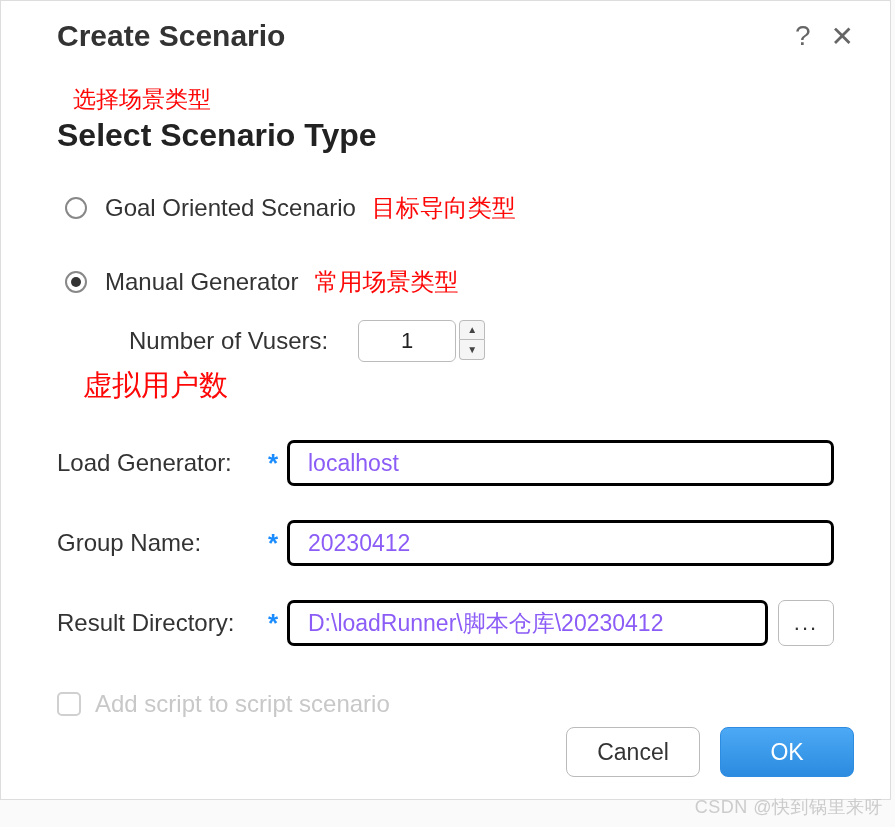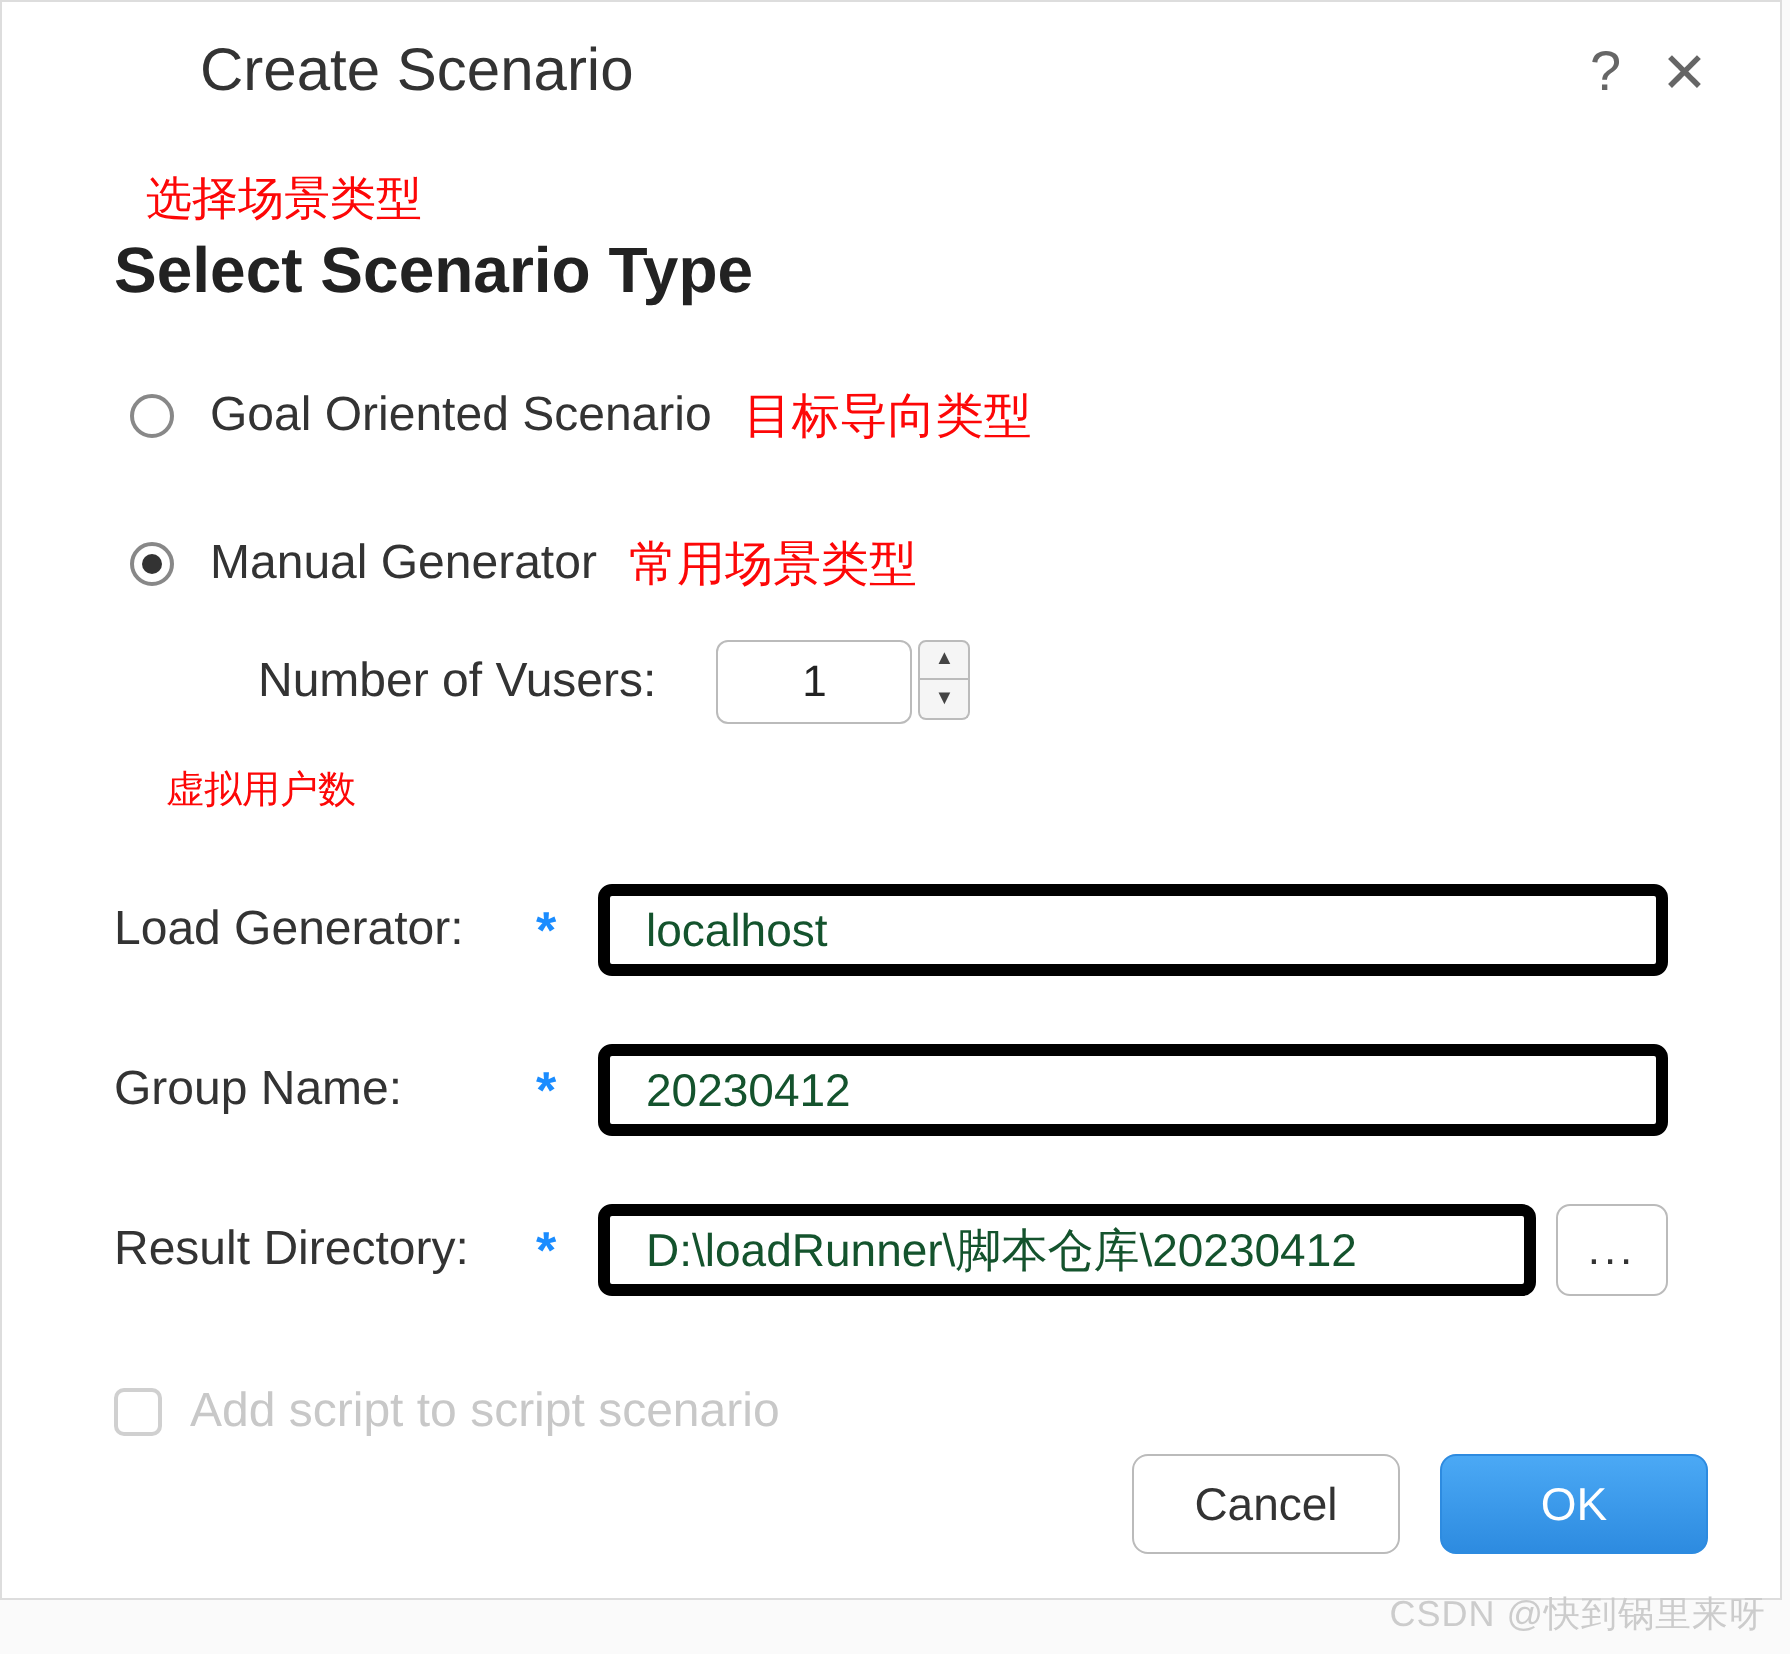--- a/index.html
+++ b/index.html
@@ -20,24 +20,23 @@
       flex-direction: column;
     }
     .titlebar {
       display: flex;
       align-items: center;
       padding: 18px 26px 12px 56px;
       border-bottom: 1px solid transparent;
     }
     .titlebar h1 {
       font-size: 30px;
-      font-weight: 400;
+      font-weight: 700;
       color: #333;
       flex: 1;
-      margin-left: 43px;
     }
     .titlebar .help-icon,
     .titlebar .close-icon {
       font-size: 28px;
       color: #666;
       cursor: pointer;
       padding: 0 10px;
       user-select: none;
     }
     .content {
@@ -129,23 +128,23 @@
       cursor: pointer;
       font-size: 10px;
       line-height: 1;
       padding: 0;
       color: #444;
     }
     .spinner-btns button:first-child { border-radius: 4px 4px 0 0; }
     .spinner-btns button:last-child { border-radius: 0 0 4px 4px; border-top: none; }
     .annot-vusers {
       color: #fd0707;
-      font-size: 19px;
+      font-size: 29px;
       margin-left: 26px;
-      margin-top: 20px;
+      margin-top: 4px;
     }
     .form-row {
       display: flex;
       align-items: center;
       margin-top: 34px;
     }
     .form-label {
       font-size: 24px;
       color: #333;
       width: 202px;
@@ -155,25 +154,24 @@
       font-size: 26px;
       font-weight: bold;
       width: 28px;
       text-align: center;
     }
     .form-input {
       flex: 1;
       height: 46px;
       font-size: 23px;
       padding: 0 18px;
-      border: 6px solid #000000;
+      border: 3px solid #000000;
       border-radius: 7px;
-      color: #14532d;
+      color: #8b5cf6;
       outline: none;
-      margin-left: 12px;
       background: #fff;
     }
     .result-row .form-input {
       flex: 1;
     }
     .browse-btn {
       width: 56px;
       height: 46px;
       margin-left: 10px;
       border: 1px solid #bbb;

